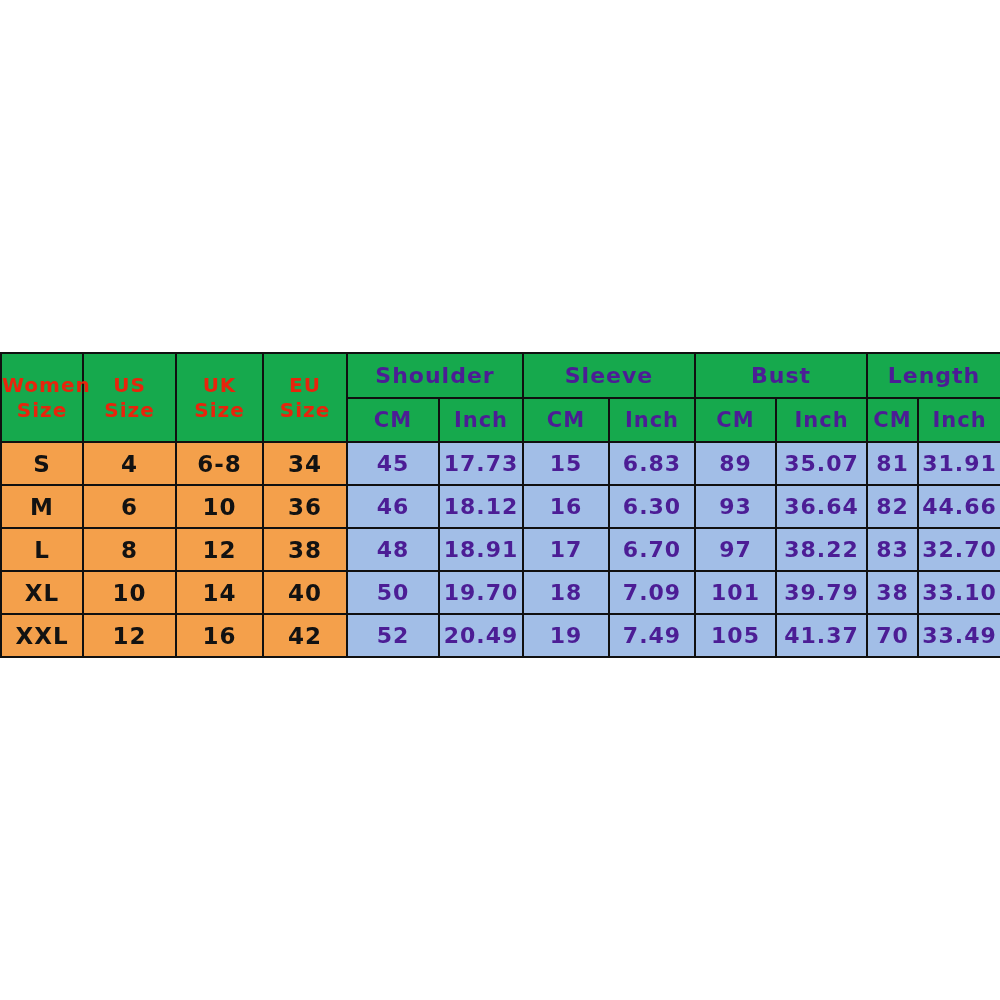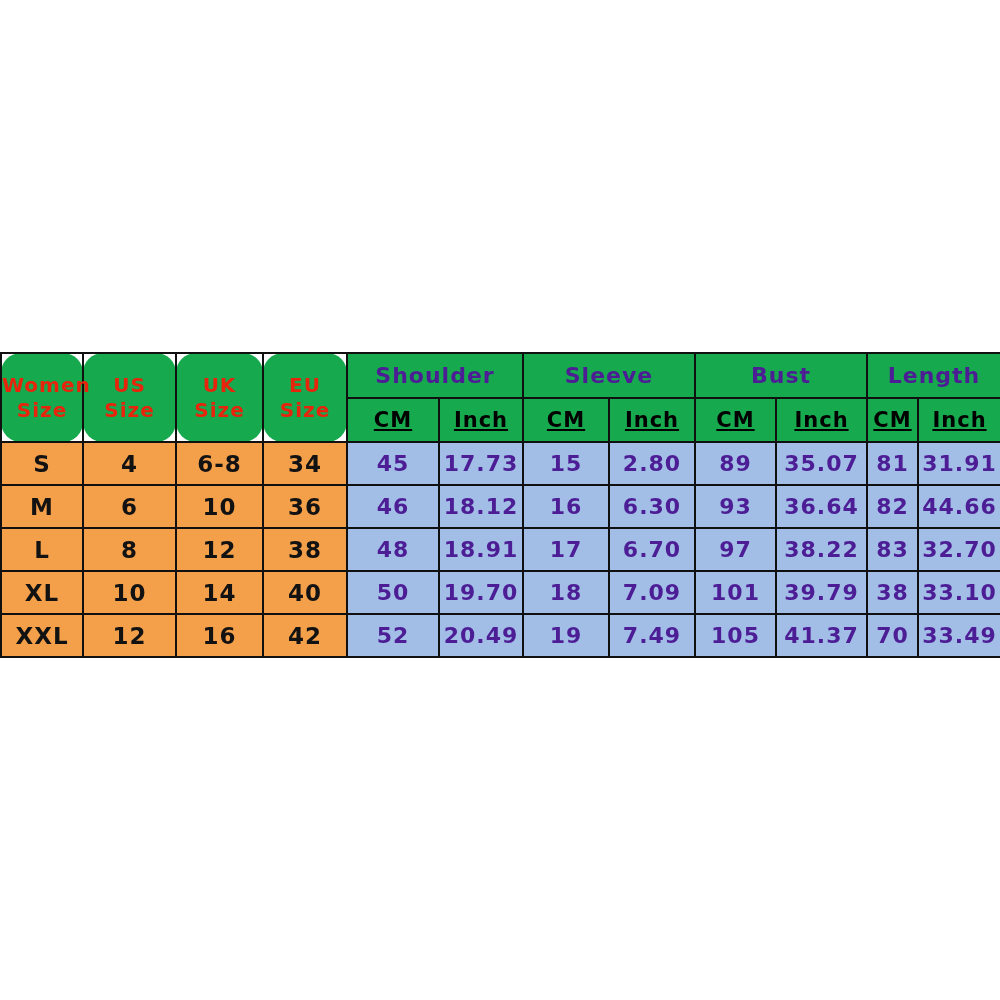--- a/index.html
+++ b/index.html
@@ -45,36 +45,34 @@
   .hdr {
     background: #16a94d;
     height: 42px;
   }
   .hdr-size {
     color: #e8240c;
     font-size: 20px;
     line-height: 1.25;
     height: 85px;
     padding: 2px 0;
-    border-radius: 20px;
   }
   .hdr-size .ln {
     display: block;
     white-space: nowrap;
   }
   .hdr-group {
     color: #4c1d95;
     font-size: 22px;
     height: 43px;
   }
   .hdr-unit {
-    color: #000000;
+    color: #4c1d95;
     font-size: 21px;
     height: 42px;
-    text-decoration: underline;
   }
 
   
   .cell-size {
     background: #f4a04b;
     color: #121212;
     font-size: 23px;
     height: 41px;
   }
   .cell-meas {
@@ -157,21 +155,21 @@
 
     <tbody>
       <tr>
         <td class="cell-size">S</td>
         <td class="cell-size">4</td>
         <td class="cell-size">6-8</td>
         <td class="cell-size">34</td>
         <td class="cell-meas">45</td>
         <td class="cell-meas">17.73</td>
         <td class="cell-meas">15</td>
-        <td class="cell-meas">2.80</td>
+        <td class="cell-meas">6.83</td>
         <td class="cell-meas">89</td>
         <td class="cell-meas">35.07</td>
         <td class="cell-meas">81</td>
         <td class="cell-meas">31.91</td>
       </tr>
       <tr>
         <td class="cell-size">M</td>
         <td class="cell-size">6</td>
         <td class="cell-size">10</td>
         <td class="cell-size">36</td>

